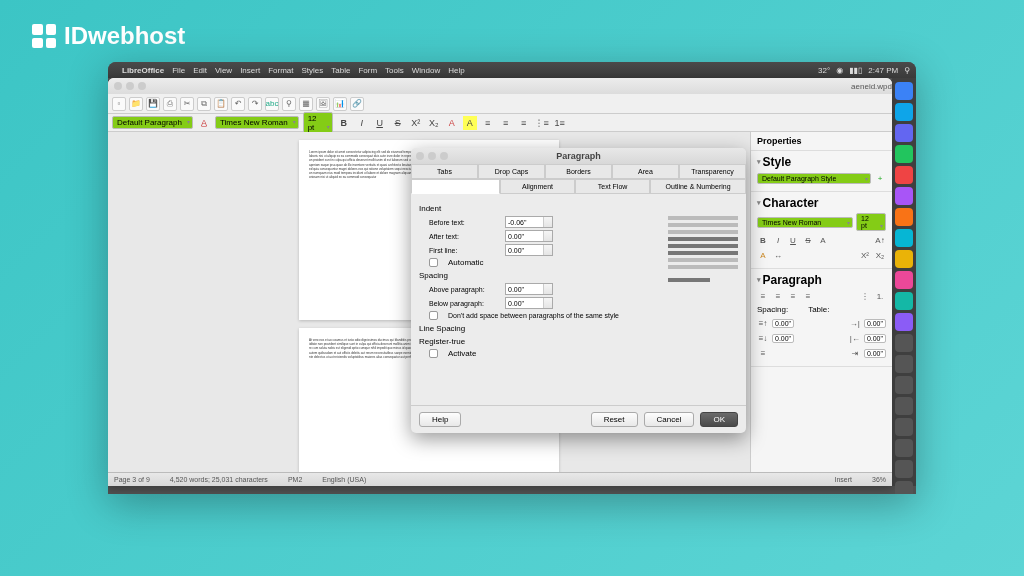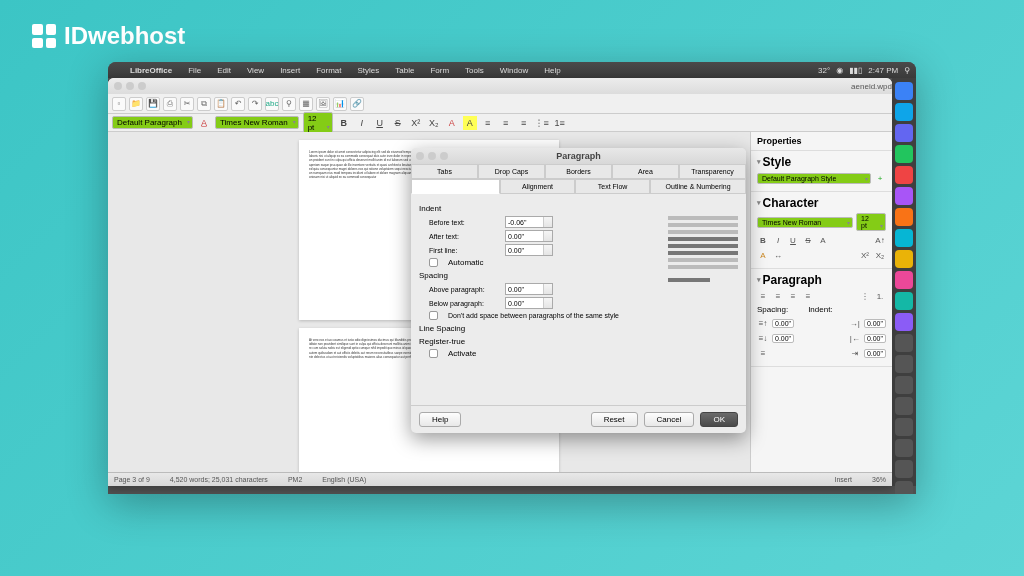--- a/index.html
+++ b/index.html
@@ -1,21 +1,21 @@
 <!DOCTYPE html>
 <html><head>
 <meta charset="utf-8">
 <style>
 *{margin:0;padding:0;box-sizing:border-box;font-family:-apple-system,Helvetica,Arial,sans-serif}
 body{width:1024px;height:576px;background:linear-gradient(135deg,#3cc5c5,#5dd5d5);overflow:hidden;position:relative}
 .logo{position:absolute;top:22px;left:32px;color:#fff;font-size:24px;font-weight:700;display:flex;align-items:center;gap:8px}
 .logo-icon{width:24px;height:24px;display:grid;grid-template-columns:1fr 1fr;gap:3px}
 .logo-icon span{background:#fff;border-radius:2px}
 .desktop{position:absolute;top:62px;left:108px;width:808px;height:432px;background:#505050;border-radius:8px 8px 0 0;overflow:hidden;box-shadow:0 10px 40px rgba(0,0,0,.3)}
-.menubar{height:16px;background:linear-gradient(#4a4a4a,#3a3a3a);display:flex;align-items:center;padding:0 6px;gap:16px;color:#ddd;font-size:8px}
+.menubar{height:16px;background:linear-gradient(#4a4a4a,#3a3a3a);display:flex;align-items:center;padding:0 6px;gap:8px;color:#ddd;font-size:8px}
 .menubar .apple{font-size:10px}
 .menubar .right{margin-left:auto;display:flex;gap:6px;align-items:center}
 .window{position:absolute;top:16px;left:0;right:24px;bottom:8px;background:#f5f5f5;border-radius:6px 6px 0 0;display:flex;flex-direction:column;box-shadow:0 2px 10px rgba(0,0,0,.3)}
 .win-title{height:16px;background:linear-gradient(#ececec,#dcdcdc);border-radius:6px 6px 0 0;display:flex;align-items:center;justify-content:flex-end;font-size:8px;color:#555;position:relative}
 .traffic{position:absolute;left:6px;display:flex;gap:4px}
 .traffic span{width:8px;height:8px;border-radius:50%;background:#ccc}
 .toolbar{height:20px;background:#f0f0f0;border-bottom:1px solid #ccc;display:flex;align-items:center;padding:0 4px;gap:3px}
 .tb-btn{width:14px;height:14px;background:#fafafa;border:1px solid #ccc;border-radius:2px;display:flex;align-items:center;justify-content:center;font-size:8px;color:#666}
 .toolbar2{height:18px;background:#f0f0f0;border-bottom:1px solid #ccc;display:flex;align-items:center;padding:0 4px;gap:4px;font-size:8px}
 .combo{background:#84cc16;border:1px solid #bbb;padding:1px 10px 1px 4px;font-size:8px;position:relative;border-radius:2px}
@@ -209,21 +209,21 @@
             <span class="icn">≡</span>
             <span class="icn">≡</span>
             <span class="icn">≡</span>
             <span class="icn">≡</span>
             <span style="flex:1"></span>
             <span class="icn">⋮</span>
             <span class="icn">1.</span>
           </div>
           <div class="props-row" style="gap:20px">
             <span>Spacing:</span>
-            <span>Indent:</span>
+            <span>Table:</span>
           </div>
           <div class="props-row">
             <span class="icn">≡↑</span>
             <div class="spin">0.00"</div>
             <span style="flex:1"></span>
             <span class="icn">→|</span>
             <div class="spin">0.00"</div>
           </div>
           <div class="props-row">
             <span class="icn">≡↓</span>

